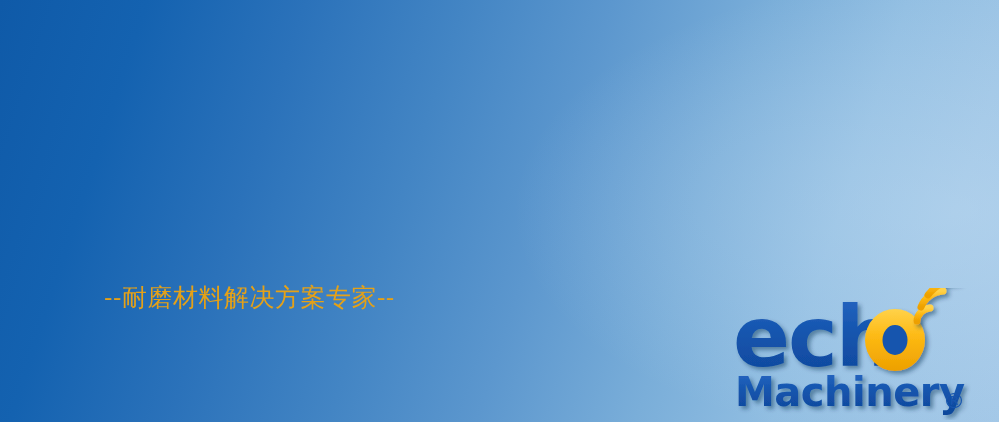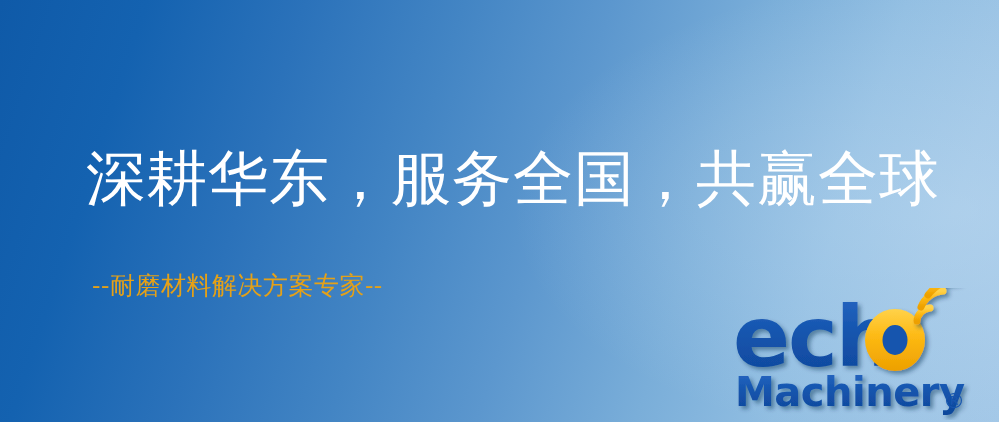--- a/index.html
+++ b/index.html
@@ -57,21 +57,21 @@
     letter-spacing: 1px;
     white-space: nowrap;
   }
 
   
   .subtitle {
     position: absolute;
     left: 88px;
     top: 268px;
     z-index: 3;
-    margin: 4px;
+    margin: 16px;
     color: #e5a117;
     font-family: "DejaVu Serif", "Liberation Serif", serif;
     font-size: 25px;
     font-weight: 400;
     line-height: 1.1;
     letter-spacing: 0.5px;
     white-space: nowrap;
   }
 
   
@@ -84,21 +84,20 @@
     height: 132px;
     text-align: right;
   }
   #logo svg { display: block; width: 100%; height: 100%; }
 </style>
 </head>
 <body>
 
 <div id="banner">
 
-  <h1 class="headline">深耕华东，服务全国，共赢全球</h1>
 
   <p class="subtitle">--耐磨材料解决方案专家--</p>
 
   <div id="logo">
     <svg viewBox="0 0 262 132" xmlns="http://www.w3.org/2000/svg" aria-hidden="true">
       <defs>
         <filter id="logoShadow" x="-25%" y="-25%" width="160%" height="170%">
           <feDropShadow dx="3" dy="3" stdDeviation="2.2" flood-color="#0c2a4d" flood-opacity="0.45"></feDropShadow>
         </filter>
         <linearGradient id="blueFace" x1="0" y1="0" x2="0" y2="1">

